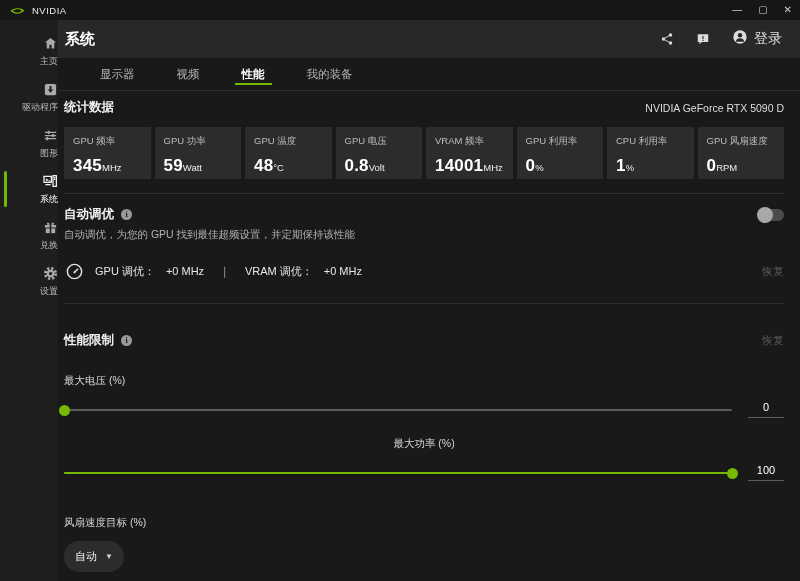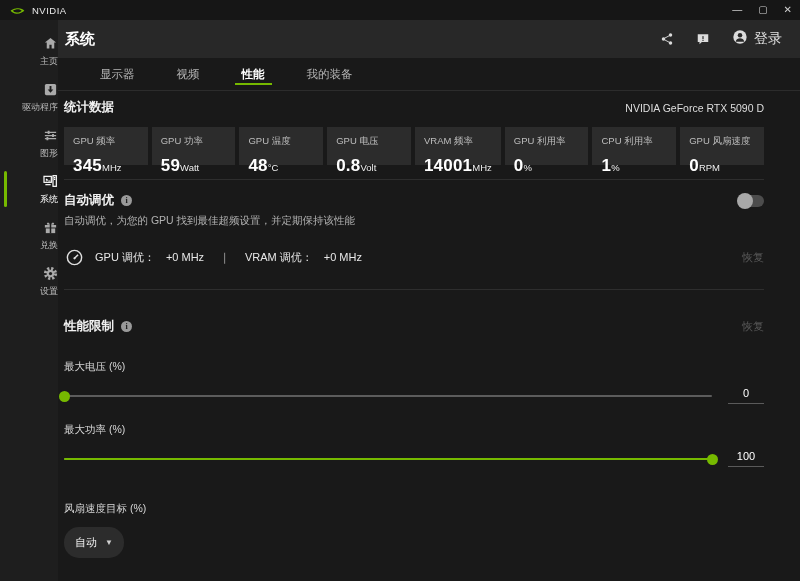--- a/index.html
+++ b/index.html
@@ -34,29 +34,29 @@
   .h-icon { display:flex; align-items:center; gap:6px; cursor:pointer; }
   .login-label { font-size:14px; color:#e0e0e0; }
 
   
   .tabs { height:33px; display:flex; align-items:stretch; padding-left:25px; gap:8px; border-bottom:1px solid #2c2c2c; }
   .tab { position:relative; display:flex; align-items:center; padding:16px 17px; font-size:11.5px; color:#b5b5b5; cursor:pointer; }
   .tab.active { color:#fff; font-weight:bold; }
   .tab.active::after { content:""; position:absolute; left:10px; right:10px; bottom:5px; height:2px; background:#76b900; }
 
   
-  .content { flex:1; padding:8px 36px 0 6px; overflow:hidden; }
+  .content { flex:1; padding:8px 16px 0 6px; overflow:hidden; }
   .section-head { display:flex; align-items:center; }
   .section-title { font-size:12.5px; font-weight:bold; color:#f2f2f2; }
   .gpu-name { margin-left:auto; font-size:10.5px; color:#dedede; }
   .info-icon { width:11px; height:11px; margin-left:7px; border-radius:50%; background:#9a9a9a; color:#1a1a1a; font-size:8px; font-weight:bold; display:inline-flex; align-items:center; justify-content:center; line-height:1; }
   .info-icon::before { content:"i"; font-family:"Liberation Serif",serif; }
 
   .tiles { display:flex; gap:4px; margin-top:11px; }
-  .tile { flex:1; background:#2c2c2c; height:38px; padding:8px 9px 0 9px; }
+  .tile { flex:1; background:#2c2c2c; height:52px; padding:8px 9px 0 9px; }
   .tile-label { font-size:9.5px; color:#bdbdbd; white-space:nowrap; }
   .tile-value-row { margin-top:8px; display:flex; align-items:baseline; gap:0; }
   .tile-value { font-size:17px; font-weight:600; color:#fff; letter-spacing:0.2px; }
   .tile-unit { font-size:9.5px; font-weight:normal; color:#f0f0f0; }
 
   .divider { height:1px; background:#2e2e2e; margin-top:14px; }
 
   .autotune-head { display:flex; align-items:center; margin-top:12px; }
   .toggle { margin-left:auto; width:26px; height:12px; background:#4c4c4c; border-radius:7px; position:relative; cursor:pointer; }
   .toggle .knob { position:absolute; left:-1px; top:-2px; width:16px; height:16px; border-radius:50%; background:#a8a8a8; }
@@ -309,21 +309,21 @@
         <div class="slider-label">最大电压 (%)</div>
         <div class="slider-row">
           <div class="slider">
             <div class="track"></div>
             <div class="fill" style="width: 0%;"></div>
             <div class="thumb" style="left: 0%;"></div>
           </div>
           <div class="slider-value">0</div>
         </div>
 
-        <div class="slider-label" style="margin-top:19px;">最大功率 (%)</div>
+        <div class="slider-label" style="margin-top:19px;text-align:center;">最大功率 (%)</div>
         <div class="slider-row">
           <div class="slider">
             <div class="track"></div>
             <div class="fill" style="width: 100%;"></div>
             <div class="thumb" style="left: 100%;"></div>
           </div>
           <div class="slider-value">100</div>
         </div>
 
         <div class="fan-label">风扇速度目标 (%)</div>

